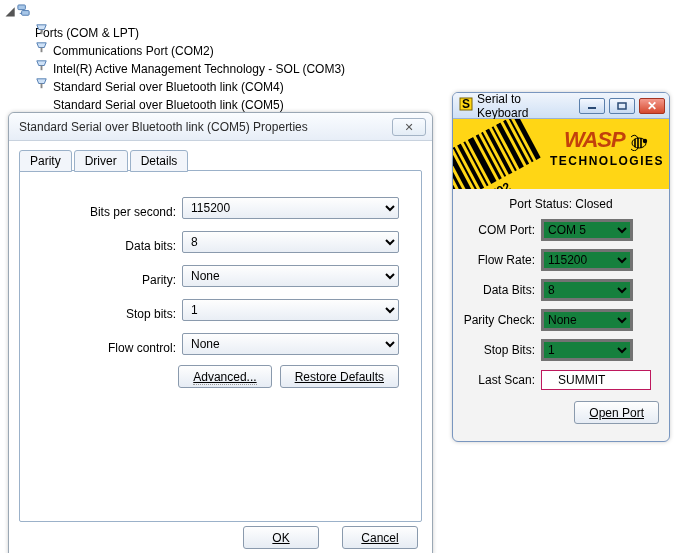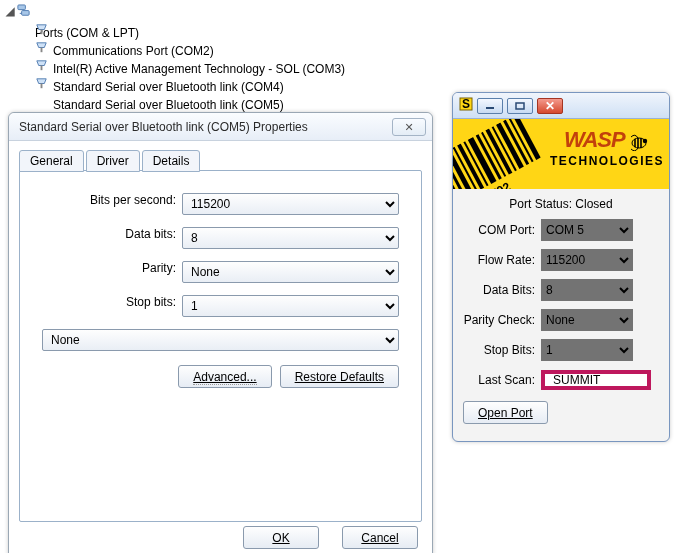--- a/index.html
+++ b/index.html
@@ -24,21 +24,21 @@
   .close-x { width: 34px; height: 18px; border: 1px solid #a4b4c6; border-radius: 3px;
              background: linear-gradient(#f8fbff,#e4edf6); text-align: center; line-height: 16px;
              cursor: pointer; font-size: 11px; color: #555; }
 
   .tabbar { display: flex; align-items: flex-end; gap: 2px; margin: 8px 10px -1px 10px; height: 22px; }
   .tab { padding: 3px 10px; border: 1px solid #9bb1c9; border-bottom: 1px solid #fff;
          border-radius: 3px 3px 0 0; background: #fff; cursor: pointer; position: relative; }
   .tab.inactive { border-bottom-color: #9bb1c9; background: #f2f5fa; top: 1px; }
   .tabpanel { margin: 0 10px 10px 10px; height: 352px; border: 1px solid #9bb1c9; border-radius: 0 2px 2px 2px;
               padding: 22px 22px; }
-  .form-row { display: flex; align-items: flex-start; height: 26px; margin-bottom: 8px; }
+  .form-row { display: flex; align-items: flex-end; height: 26px; margin-bottom: 8px; }
   .form-row label { width: 140px; text-align: right; padding-right: 6px; }
   .sel { flex: 1; }
   select.ctl { width: 100%; height: 22px; background: linear-gradient(#fefefe,#e9eef5);
                border: 1px solid #8a9aad; border-radius: 2px; padding: 1px 4px; }
   .btn { height: 23px; padding: 0 14px; border: 1px solid #8a9aad; border-radius: 3px;
          background: linear-gradient(#fefefe,#e6ecf4); cursor: pointer; text-decoration: underline; }
   .midbtns { display: flex; justify-content: flex-end; gap: 8px; margin-top: 10px; }
   .dlg-bottom { position: absolute; bottom: 10px; right: 14px; display: flex; gap: 23px; margin-top: 32px; }
 
   
@@ -57,23 +57,23 @@
   .brand { height: 70px; position: relative; overflow: hidden; background: #ffd615; }
   .barcode { position: absolute; left: -30px; top: -4px; transform: rotate(-28deg); }
   .wasp-box { position: absolute; right: 4px; top: 8px; width: 116px; text-align: center; }
   .wasp-word { font-size: 22px; font-weight: 900; font-style: italic; color: #c2410c; letter-spacing: -1px; }
   .wasp-bee { display:inline-block; vertical-align:middle; }
   .wasp-sub { font-size: 12px; font-weight: 800; letter-spacing: 1.5px; color: #000; }
   .stk-form { padding: 6px 10px 8px 10px; }
   .stk-status { text-align: center; padding: 2px 0 6px 0; }
   .stk-row { display: flex; align-items: center; height: 26px; margin-bottom: 4px; }
   .stk-row label { width: 78px; text-align: right; padding-right: 6px; }
-  .stk-sel select { width: 92px; height: 22px; border: 1px solid #737373; background: #737373; }
-  .stk-scan { width: 110px; height: 20px; border: 4px solid #be185d; background: #fff; padding: 0 8px; }
-  .stk-bottom { display: flex; justify-content: flex-start; margin-top: 8px; }
+  .stk-sel select { width: 92px; height: 22px; border: 3px solid #737373; background: #15803d; }
+  .stk-scan { width: 110px; height: 20px; border: 1px solid #be185d; background: #fff; padding: 0 16px; }
+  .stk-bottom { display: flex; justify-content: flex-end; margin-top: 8px; }
 
   .dotted { border-bottom: 1px dotted #999; }
 </style>
 </head>
 <body>
 
 <div class="tree">
   <div class="tree-row">
     <span class="tree-expand">◢</span>
     <span class="port-icon">
@@ -126,21 +126,21 @@
     <span class="tree-label">Standard Serial over Bluetooth link (COM5)</span>
   </div>
 </div>
 
 <div class="dlg-props">
   <div class="dlg-title">
     <span class="dlg-title-text">Standard Serial over Bluetooth link (COM5) Properties</span>
     <span class="close-x">✕</span>
   </div>
   <div class="tabbar">
-    <div class="tab inactive">General</div>
+    <div class="tab inactive">Parity</div>
     <div class="tab inactive">Driver</div>
     <div class="tab inactive">Details</div>
   </div>
   <div class="tabpanel">
     <div class="form-row">
       <label>Bits per second:</label>
       <span class="sel"><select class="ctl"><option>115200</option></select></span>
     </div>
     <div class="form-row">
       <label>Data bits:</label>
@@ -148,20 +148,21 @@
     </div>
     <div class="form-row">
       <label>Parity:</label>
       <span class="sel"><select class="ctl"><option>None</option></select></span>
     </div>
     <div class="form-row">
       <label>Stop bits:</label>
       <span class="sel"><select class="ctl"><option>1</option></select></span>
     </div>
     <div class="form-row">
+      <label>Flow control:</label>
       <span class="sel"><select class="ctl"><option>None</option></select></span>
     </div>
     <div class="midbtns">
       <button class="btn"><span class="dotted">Advanced...</span></button>
       <button class="btn">Restore Defaults</button>
     </div>
   </div>
   <div class="dlg-bottom">
     <button class="btn" style="min-width:76px">OK</button>
     <button class="btn" style="min-width:76px">Cancel</button>
@@ -169,20 +170,21 @@
 </div>
 
 <div class="stk">
   <div class="stk-title">
     <span>
       <svg width="14" height="14" viewBox="0 0 14 14">
           <rect x="1" y="1" width="12" height="12" fill="#ffd615" stroke="#7a6300"></rect>
           <text x="3" y="11" font-size="10" font-weight="900">S</text>
         </svg>
     </span>
+    <span class="stk-title-text">Serial to Keyboard</span>
     <span class="wbtn min">
         <svg width="10" height="8">
           <line x1="1" y1="6" x2="9" y2="6" stroke="#2a4a74" stroke-width="2"></line>
         </svg>
       </span>
     <span class="wbtn max">
         <svg width="10" height="8">
           <rect x="1" y="1" width="8" height="6" fill="none" stroke="#2a4a74" stroke-width="1.5"></rect>
         </svg>
       </span>

